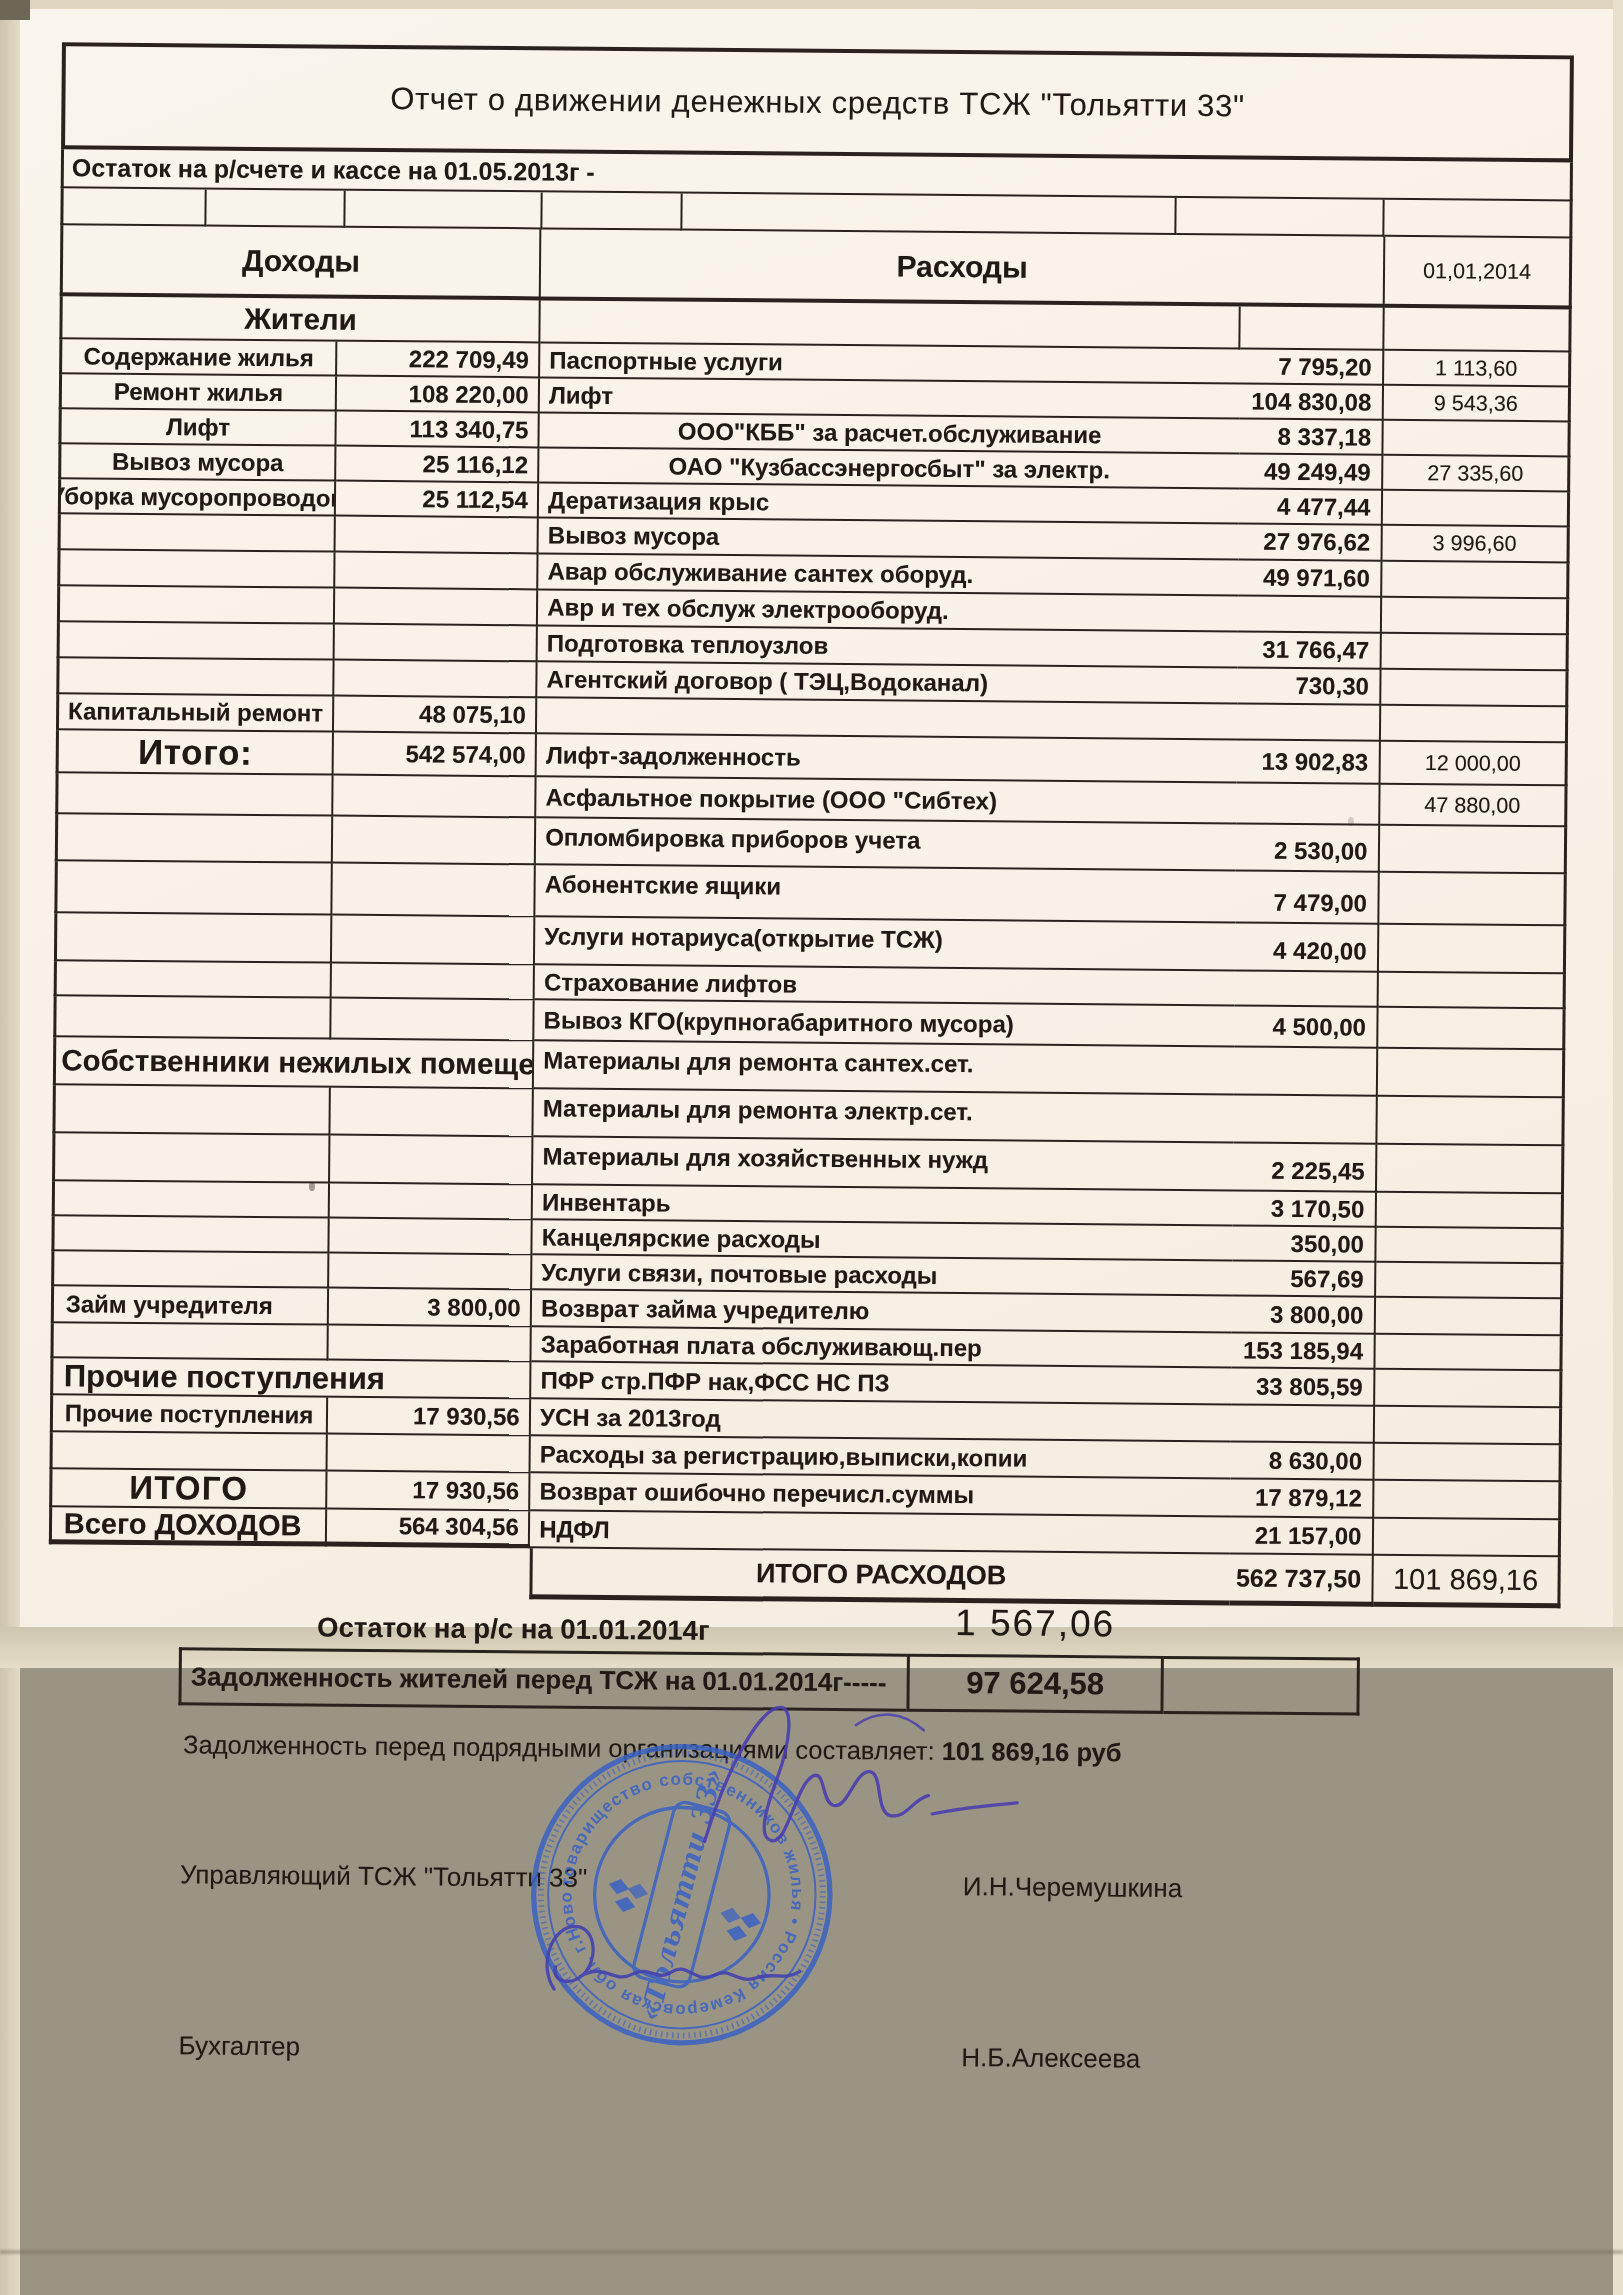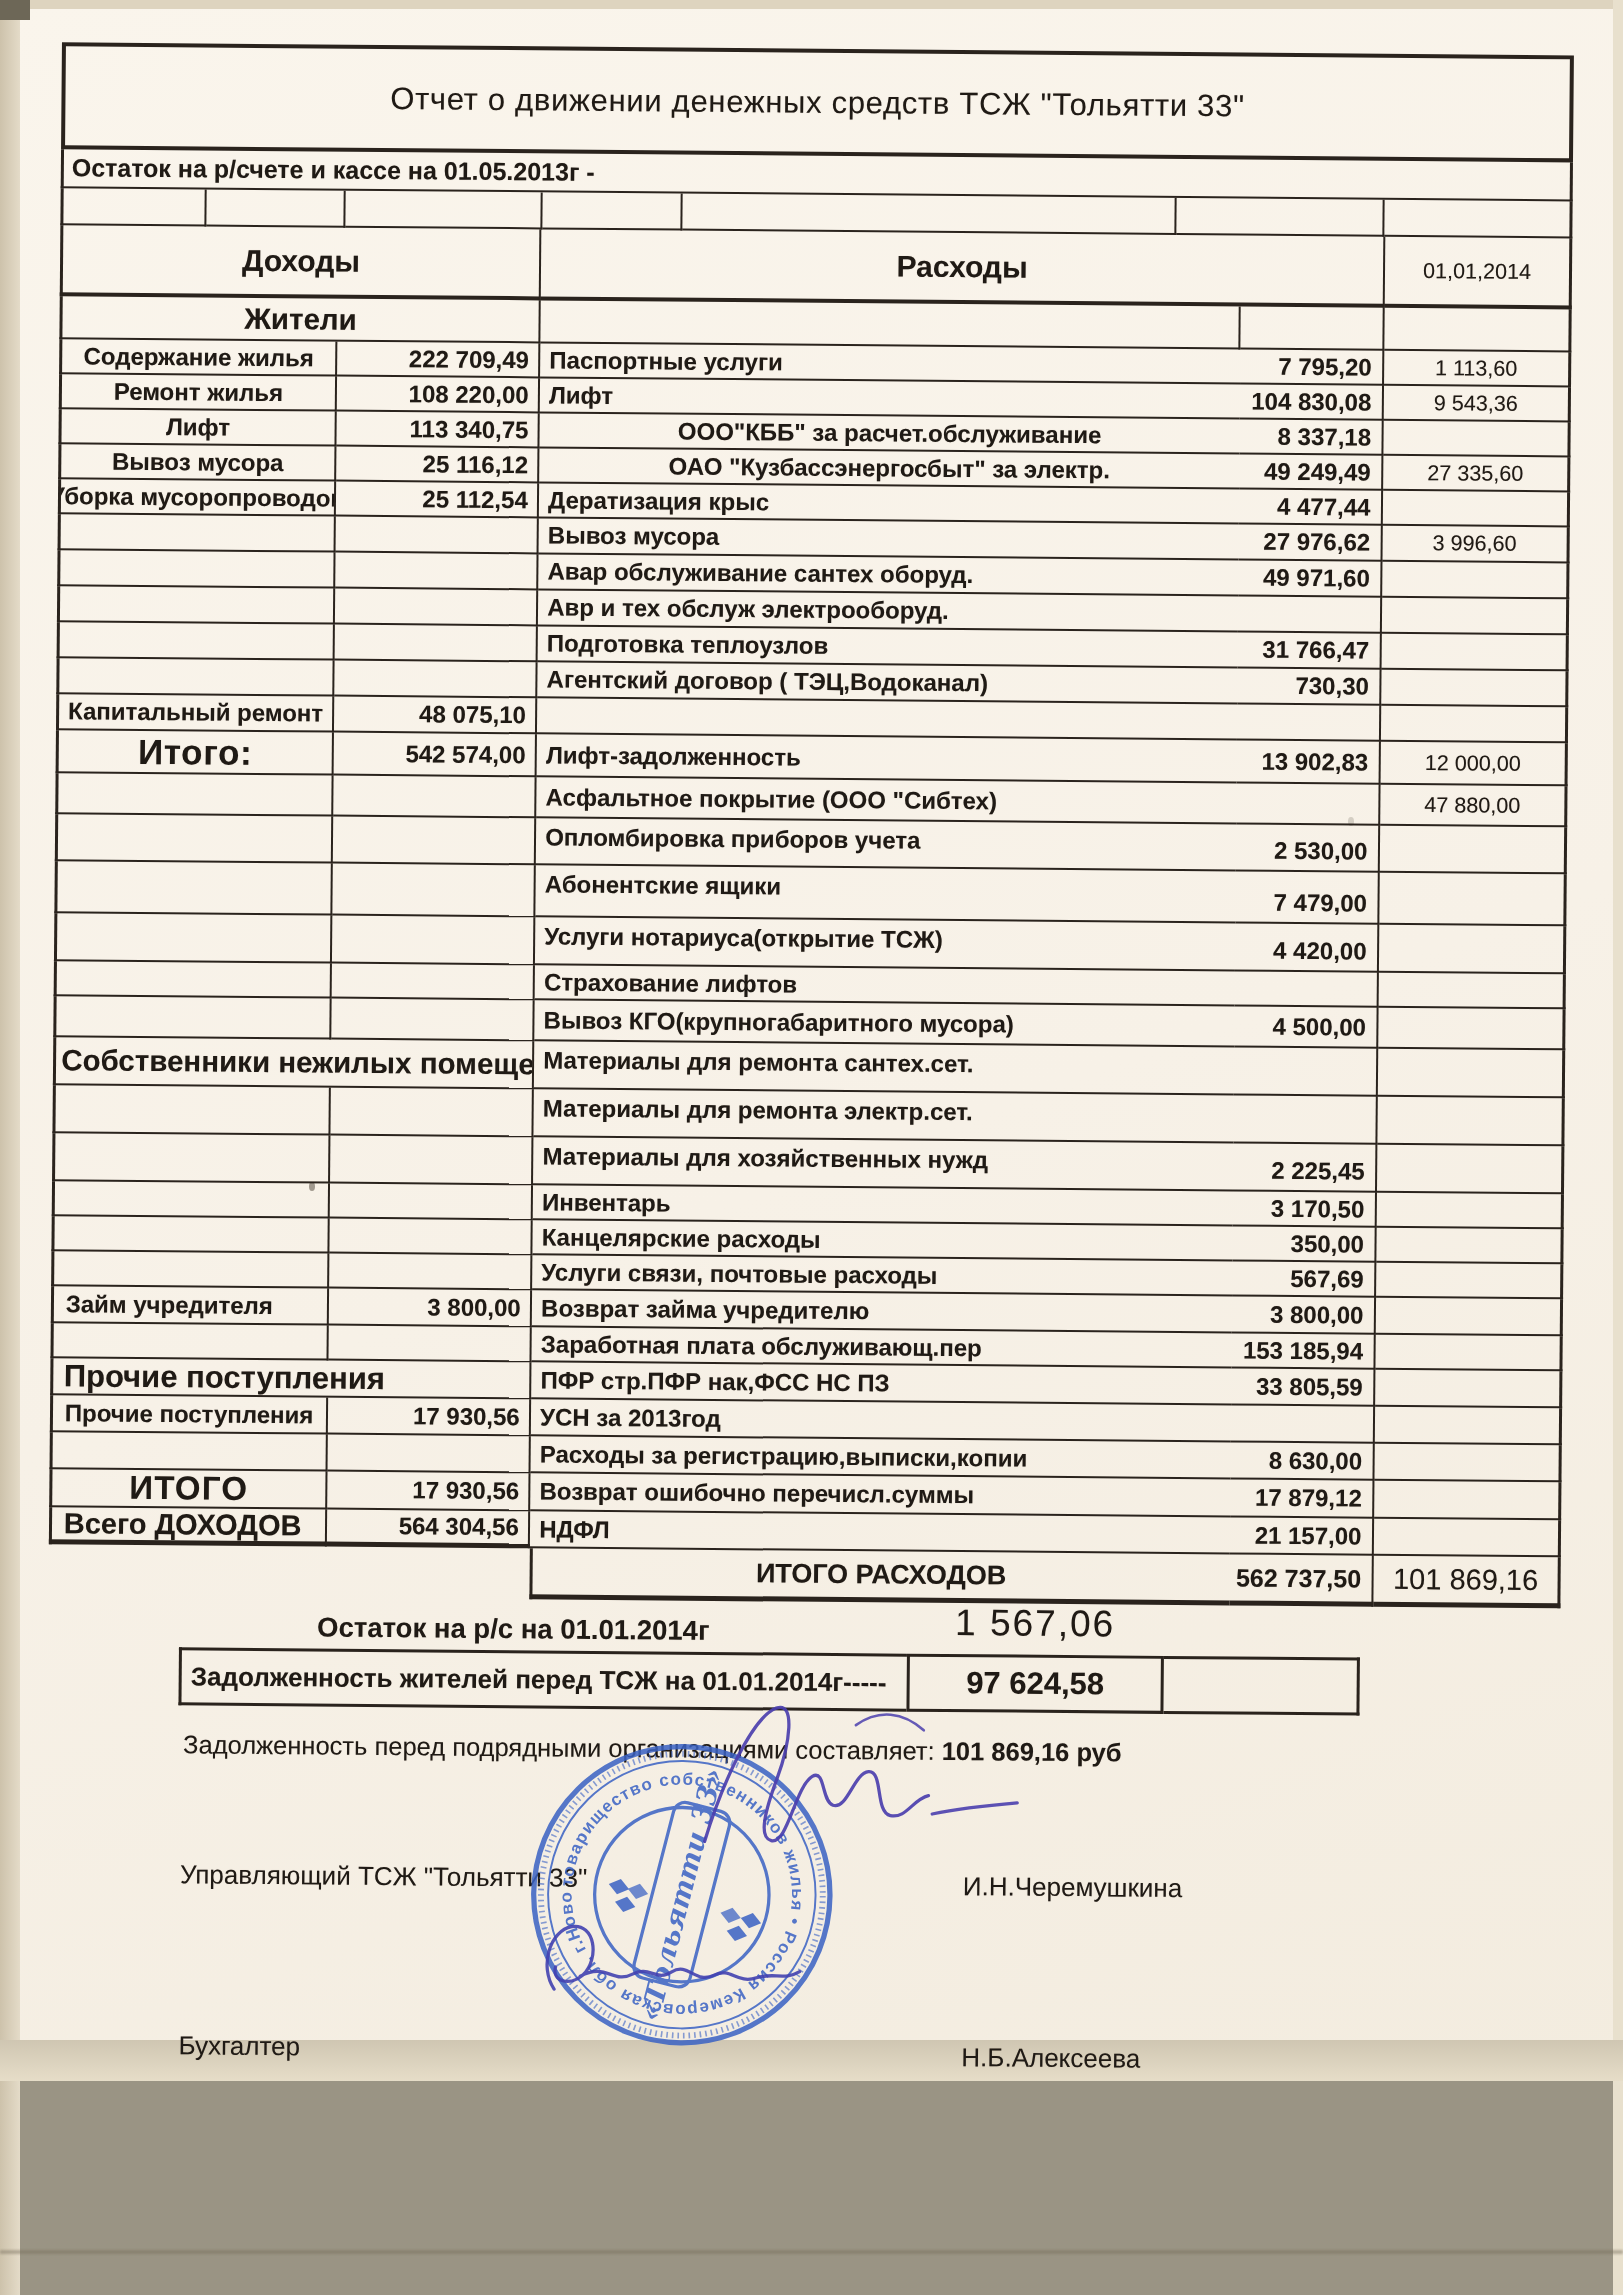--- a/index.html
+++ b/index.html
@@ -1,19 +1,19 @@
 <!DOCTYPE html>
 <html style="font-size:10.5px"><head>
 <meta charset="utf-8">
 <style>
   :root{ --ln:#2a231d; --txt:#1f1a15; }
   html,body{margin:0;padding:0;}
   body{width:1623px;height:2295px;overflow:hidden;background:#9a9484;
        font-family:"Liberation Sans", sans-serif;}
-  .page{position:absolute;left:0;top:0;width:1623px;height:2081px;
+  .page{position:absolute;left:0;top:0;width:1623px;height:1668px;
         background:linear-gradient(160deg,#faf5ec 0%,#f7f1e7 55%,#f3ecdf 100%);}
   .edge{position:absolute;}
   .edge.top{left:0;top:0;width:1623px;height:9.2px;background:#ded4bf;}
   .edge.left{left:0;top:0;width:19.6px;height:2295px;background:linear-gradient(90deg,#cdc2ab,#e4dbc8);}
   .edge.right{right:0;top:0;width:10.5px;height:2295px;background:#e8e0cd;}
   .edge.bottom{left:0;bottom:0;width:1623px;height:41px;background:linear-gradient(180deg,#cfc6b2,#e6ddc8);}
   .crease{position:absolute;left:0;top:2250px;width:1623px;height:3.9px;background:rgba(120,108,88,.45);filter:blur(1.3px);}
   .corner{position:absolute;left:0;top:0;width:30px;height:19.6px;background:#6d6757;}
   .speck{position:absolute;width:5.9px;height:8.5px;border-radius:50%;background:rgba(90,80,70,.55);}
 

